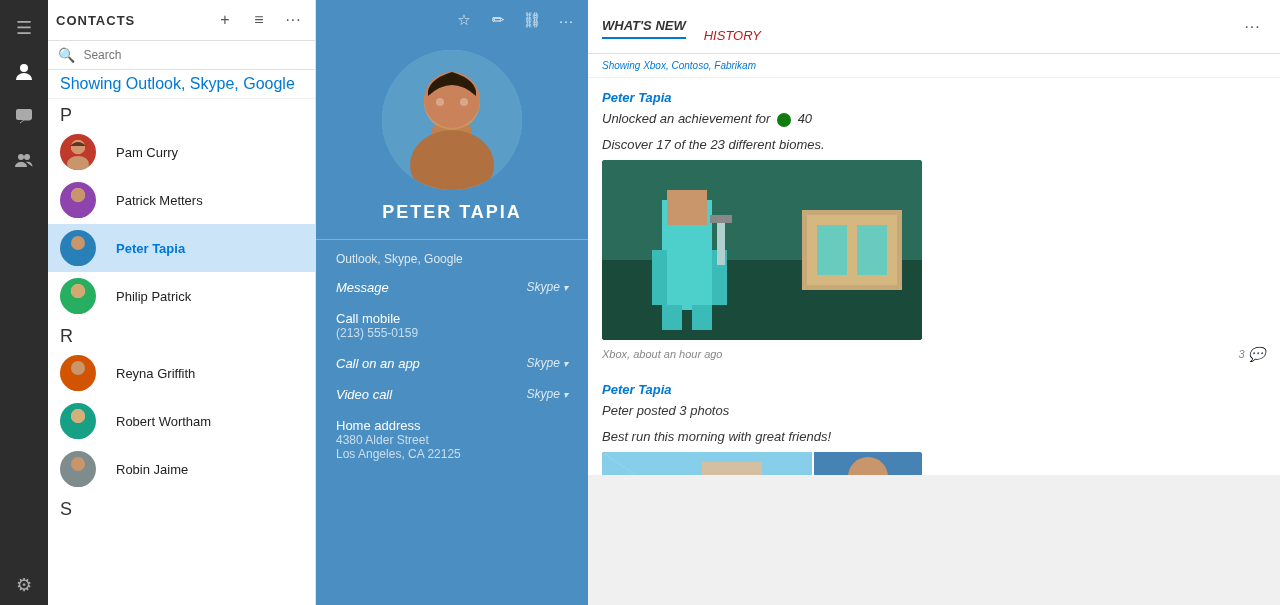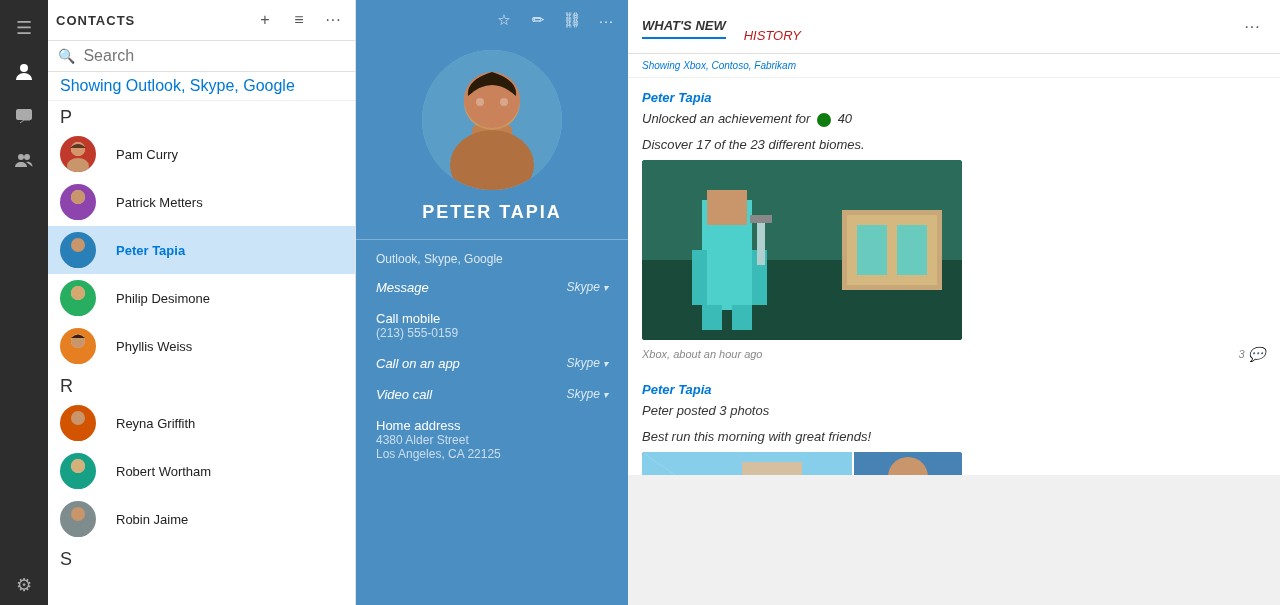--- a/index.html
+++ b/index.html
@@ -26,21 +26,21 @@
       color: #aaa;
       font-size: 18px;
       cursor: pointer;
       border-radius: 2px;
     }
     .nav-icon.active { color: #fff; }
     .nav-spacer { flex: 1; }
 
     
     .contacts-panel {
-      width: 308px;
+      width: 268px;
       background: #fff;
       display: flex;
       flex-direction: column;
       height: 605px;
       flex-shrink: 0;
       border-right: 1px solid #e0e0e0;
     }
     .contacts-header {
       display: flex;
       align-items: center;
@@ -70,21 +70,21 @@
     .search-box {
       display: flex;
       align-items: center;
       padding: 6px 10px;
       border-bottom: 1px solid #e0e0e0;
       gap: 8px;
     }
     .search-box input {
       border: none;
       outline: none;
-      font-size: 16px;
+      font-size: 12px;
       flex: 1;
       color: #ec4899;
       background: transparent;
     }
     .search-icon-wrap {
       color: #777;
       font-size: 14px;
     }
     .showing-bar {
       padding: 5px 12px;
@@ -449,34 +449,23 @@
     </div>
 
     <div class="contact-item">
       <div class="avatar av-philip">
         <svg width="36" height="36" viewBox="0 0 36 36">
             <circle cx="18" cy="13" r="7" fill="#f0d0a0"></circle>
             <ellipse cx="18" cy="30" rx="11" ry="8" fill="#27ae60"></ellipse>
             <circle cx="18" cy="13" r="7" fill="#d4a870"></circle>
           </svg>
       </div>
-      <span class="contact-name">Philip Desimone</span>
-    </div>
-
-    <div class="contact-item">
-      <div class="avatar av-phyllis">
-        <svg width="36" height="36" viewBox="0 0 36 36">
-            <circle cx="18" cy="13" r="7" fill="#e8c4a0"></circle>
-            <ellipse cx="18" cy="30" rx="11" ry="8" fill="#e67e22"></ellipse>
-            <circle cx="18" cy="13" r="7" fill="#c9956b"></circle>
-            <path d="M11 10 Q18 3 25 10" fill="#3a2010"></path>
-          </svg>
-      </div>
-      <span class="contact-name">Phyllis Weiss</span>
-    </div>
+      <span class="contact-name">Philip Patrick</span>
+    </div>
+
 
     <div class="letter-header">R</div>
 
     <div class="contact-item">
       <div class="avatar av-reyna">
         <svg width="36" height="36" viewBox="0 0 36 36">
             <circle cx="18" cy="13" r="7" fill="#c9956b"></circle>
             <ellipse cx="18" cy="30" rx="11" ry="8" fill="#d35400"></ellipse>
           </svg>
       </div>

